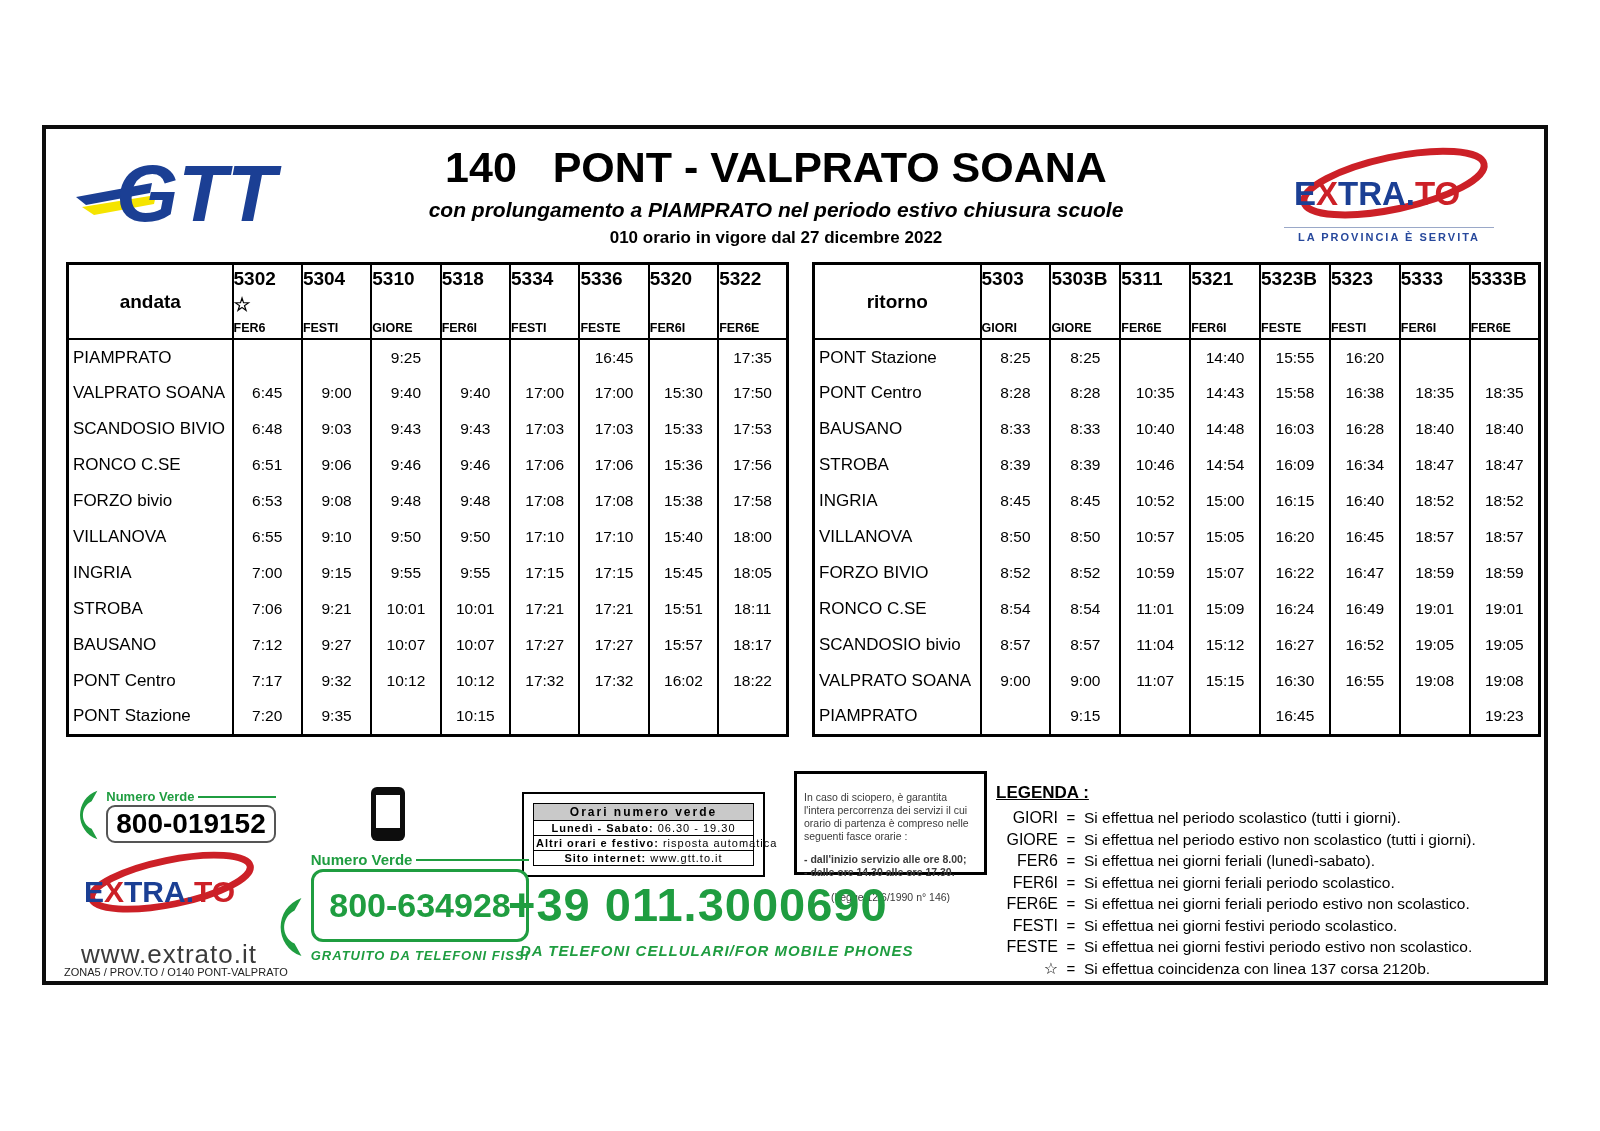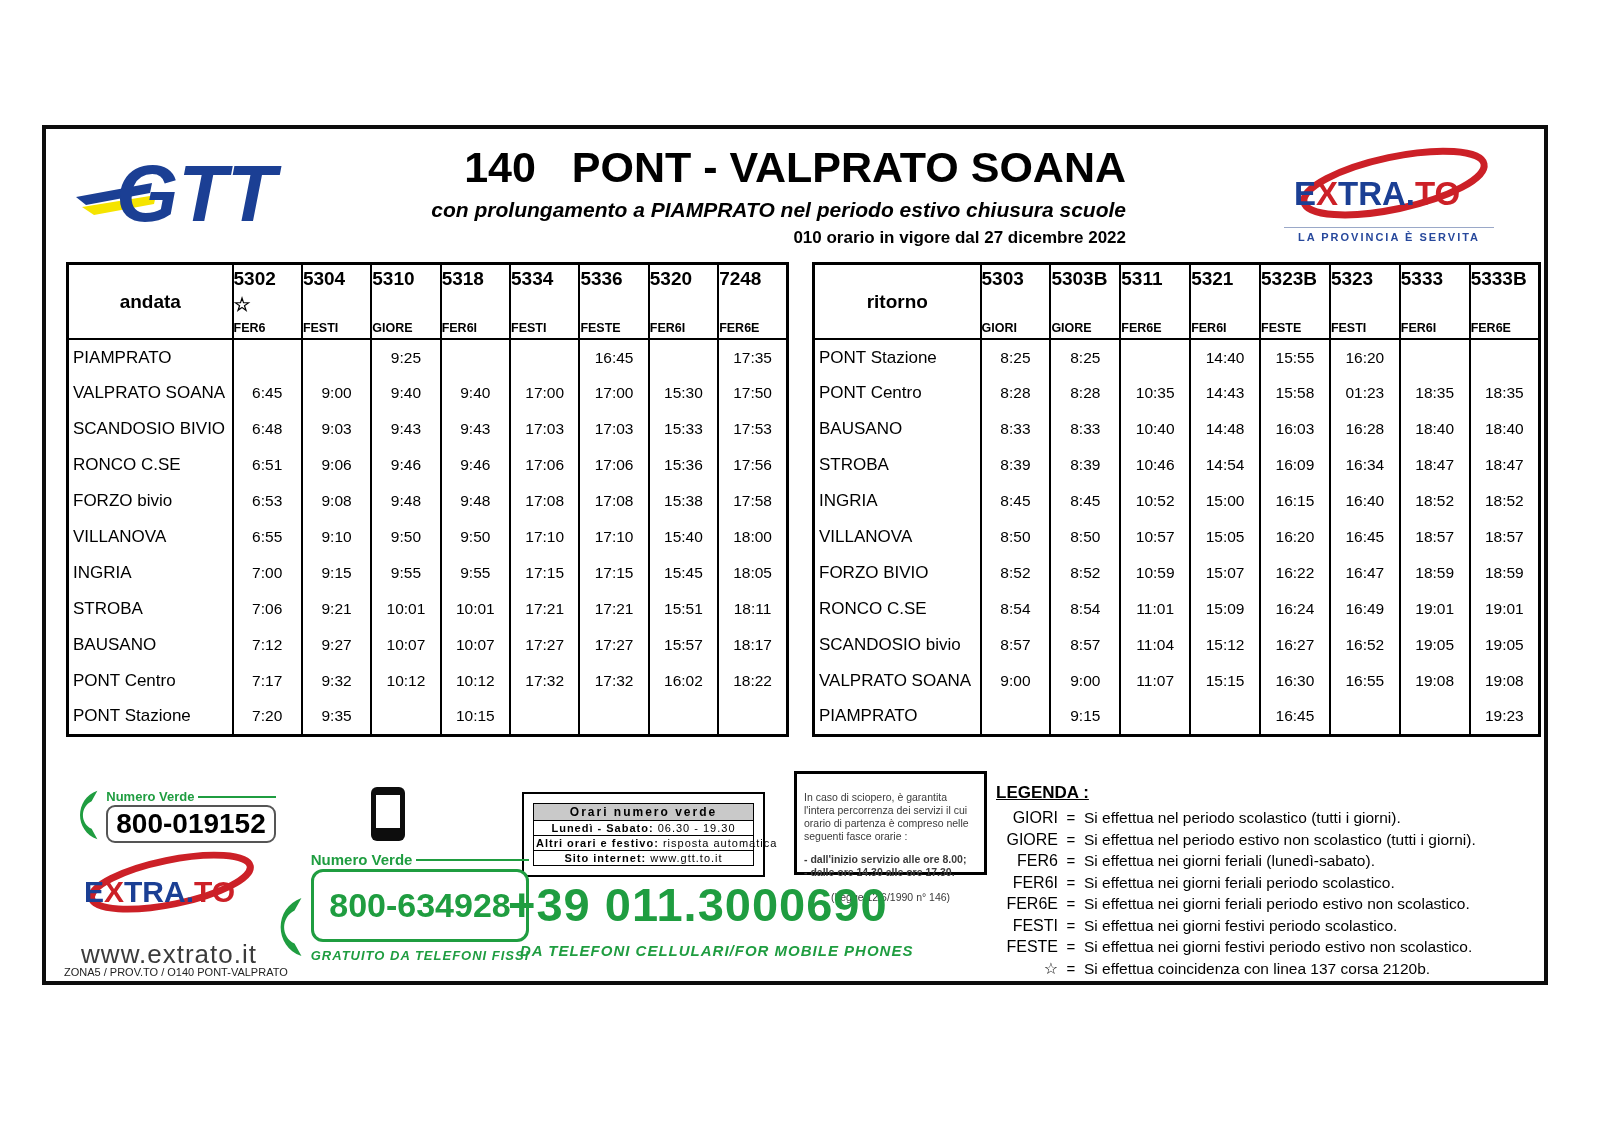--- a/index.html
+++ b/index.html
@@ -7,21 +7,21 @@
     width:1600px; height:1131px; background:#ffffff; position:relative;
     font-family:"Liberation Sans", sans-serif; color:#000;
   }
   .frame {
     position:absolute; left:42px; top:125px; width:1506px; height:860px;
     border:4px solid #0d0d0d; background:#fff;
   }
 
   
   .gtt-logo { position:absolute; left:28px; top:18px; width:215px; height:90px; }
-  .title-block { position:absolute; left:380px; top:14px; width:700px; text-align:right; }
+  .title-block { position:absolute; left:380px; top:14px; width:700px; text-align:center; }
   .main-title { font-size:43px; font-weight:bold; white-space:pre; letter-spacing:0px; }
   .sub-title { font-size:21px; font-weight:bold; font-style:italic; margin-top:6px; }
   .validity { font-size:17px; font-weight:bold; margin-top:6px; }
 
   .extrato { position:relative; }
   .extrato-top { position:absolute; left:1238px; top:22px; width:210px; height:92px; }
   .extrato svg.swoosh { position:absolute; left:0; top:0; width:100%; height:74%; overflow:visible; }
   .extrato-word { position:absolute; left:10px; top:26%; font-weight:bold; white-space:nowrap; }
   .extrato-top .extrato-word { font-size:33px; }
   .extrato-tag {
@@ -182,21 +182,21 @@
           </th>
           <th class="run">
             <div class="run-box">
               <div class="run-no">5320</div>
               <div class="run-star"></div>
               <div class="run-code">FER6I</div>
             </div>
           </th>
           <th class="run">
             <div class="run-box">
-              <div class="run-no">7248</div>
+              <div class="run-no">5322</div>
               <div class="run-star"></div>
               <div class="run-code">FER6E</div>
             </div>
           </th>
         </tr>
       </thead>
       <tbody>
         <tr>
           <th class="stop">PIAMPRATO</th>
           <td class="time"></td>
@@ -406,21 +406,21 @@
           <td class="time"></td>
           <td class="time"></td>
         </tr>
         <tr>
           <th class="stop">PONT Centro</th>
           <td class="time">8:28</td>
           <td class="time">8:28</td>
           <td class="time">10:35</td>
           <td class="time">14:43</td>
           <td class="time">15:58</td>
-          <td class="time">01:23</td>
+          <td class="time">16:38</td>
           <td class="time">18:35</td>
           <td class="time">18:35</td>
         </tr>
         <tr>
           <th class="stop">BAUSANO</th>
           <td class="time">8:33</td>
           <td class="time">8:33</td>
           <td class="time">10:40</td>
           <td class="time">14:48</td>
           <td class="time">16:03</td>

